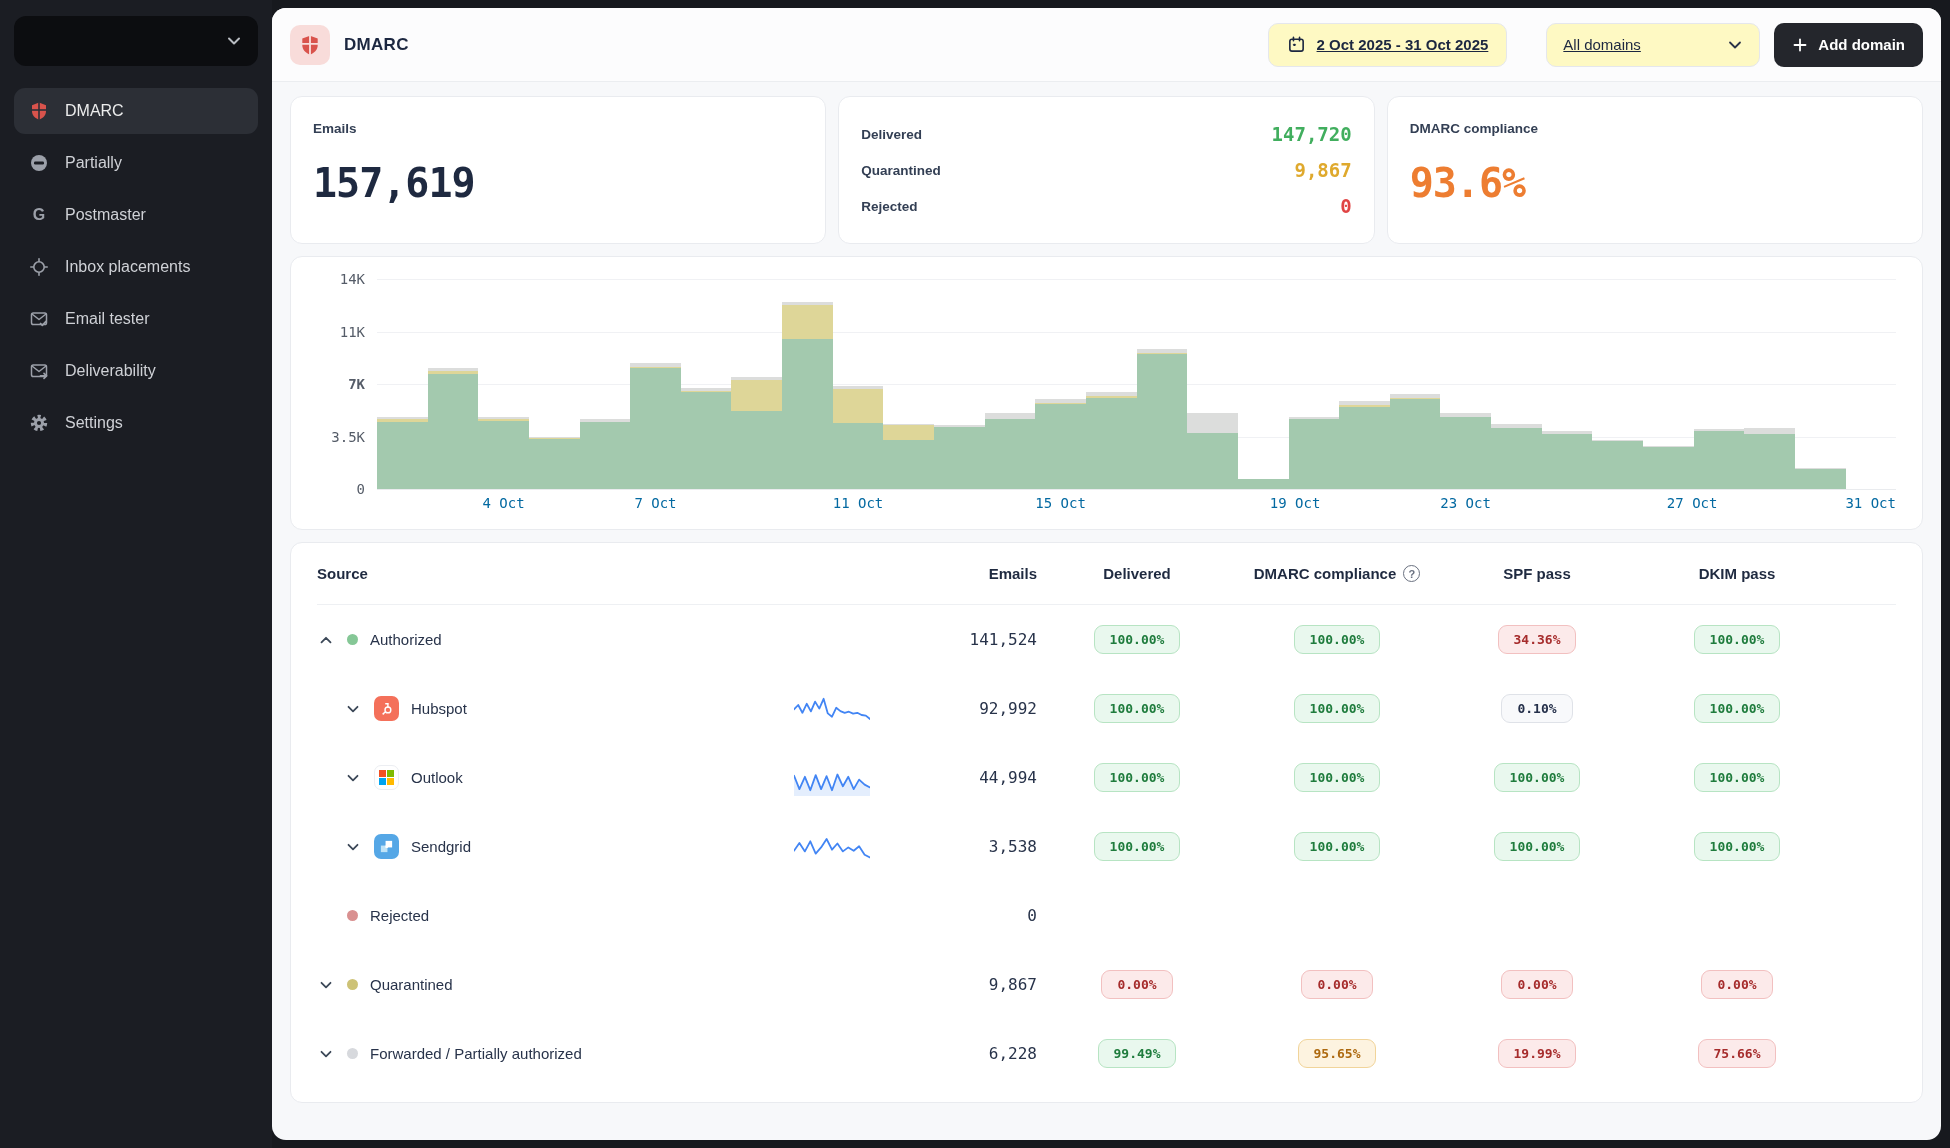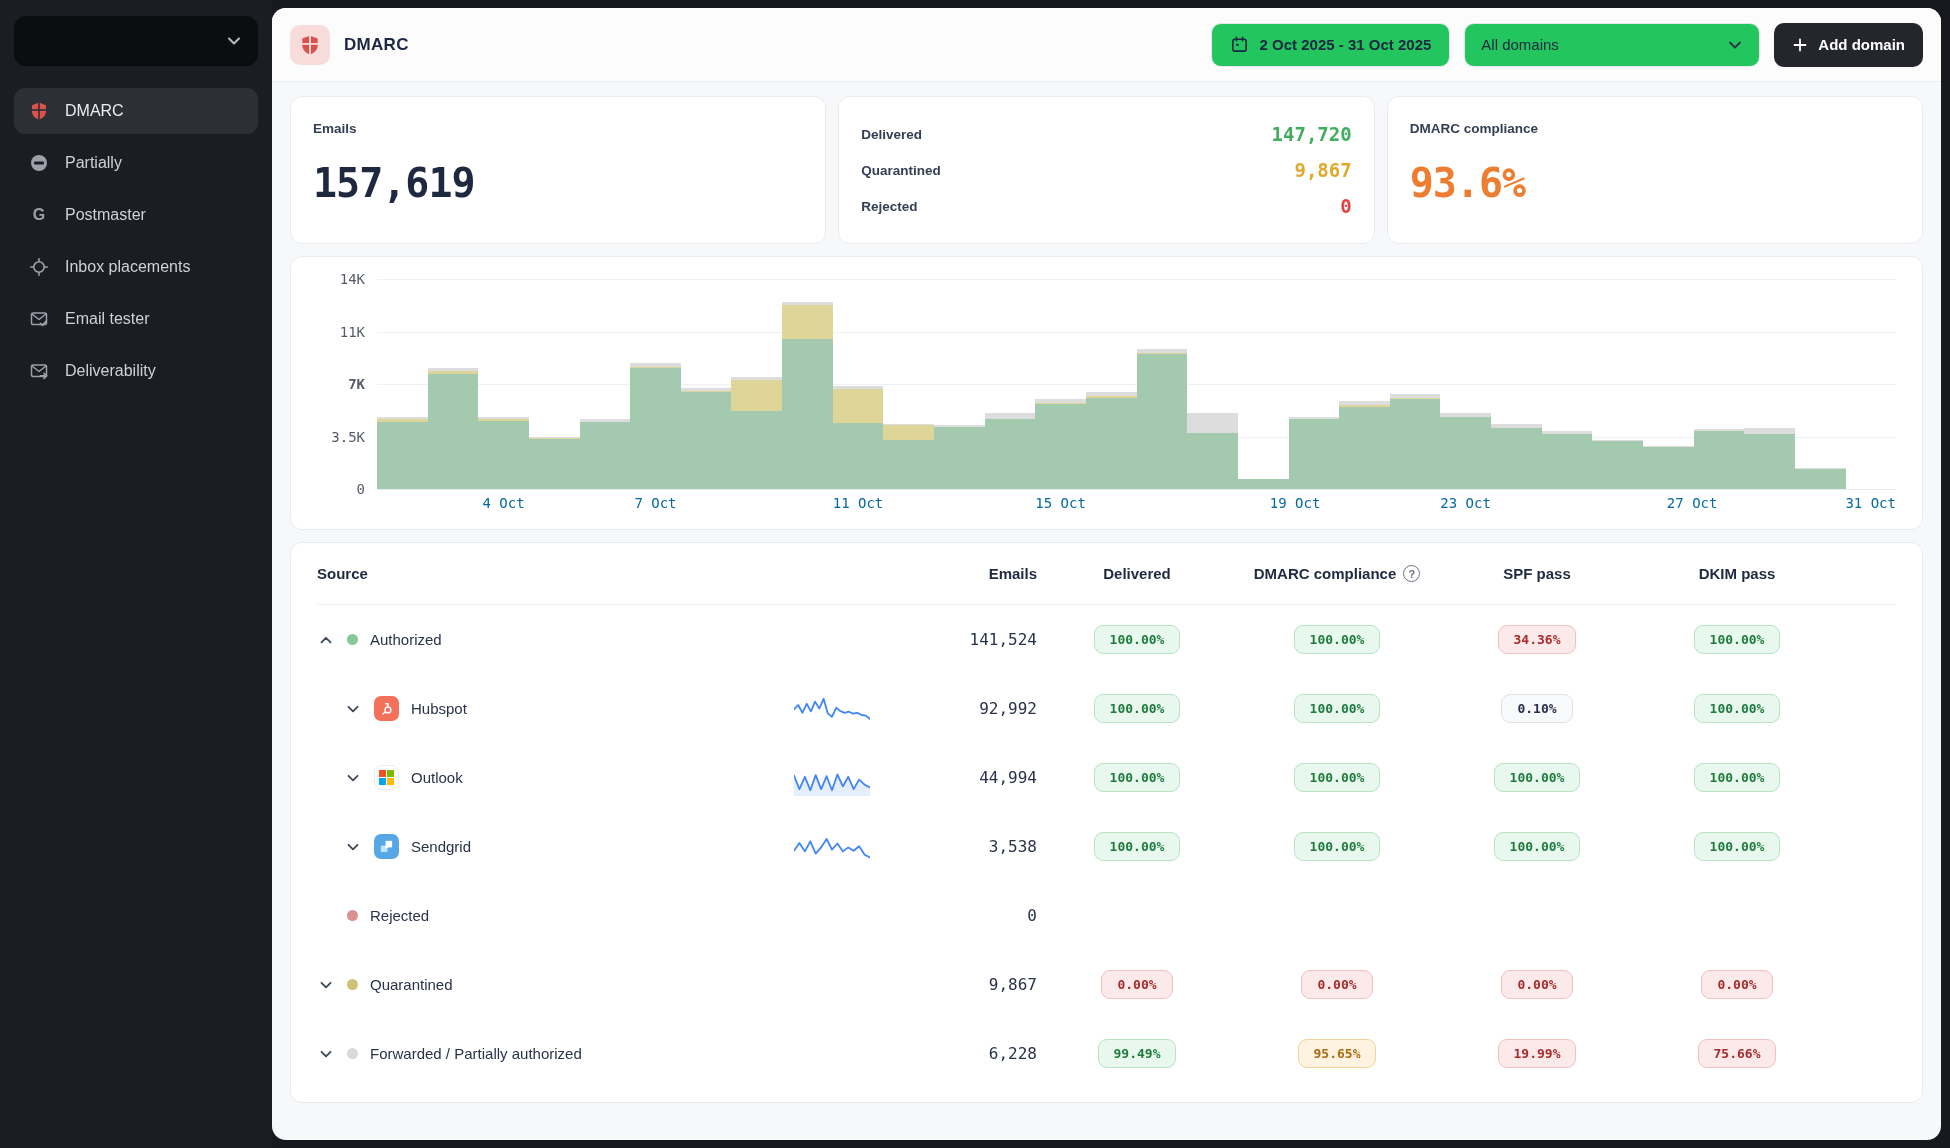--- a/index.html
+++ b/index.html
@@ -47,23 +47,23 @@
   .title-badge {
     width:40px; height:40px; border-radius:10px; background:#f8dcda;
     display:flex; align-items:center; justify-content:center;
   }
   .page-title { font-size:17px; font-weight:700; letter-spacing:.3px; color:#1c2740; }
   .topbar-actions { display:flex; align-items:center; gap:14px; }
   .btn {
     height:44px; border-radius:10px; display:flex; align-items:center;
     font-size:15px; font-weight:600; color:#1c2740; cursor:pointer;
   }
-  .btn-light { background:#22c55e; border:1px solid #e5e7ec; }
+  .btn-light { background:#fef9c3; border:1px solid #e5e7ec;text-decoration:underline; }
   .date-btn { padding:0 18px; gap:11px; }
-  .domain-select { width:296px; padding:0 16px; justify-content:space-between; font-weight:400; }
+  .domain-select { width:214px; padding:0 16px; justify-content:space-between; font-weight:400;margin-left:25px; }
   .btn-dark { background:#24262c; color:#ffffff; padding:0 18px; gap:10px; }
 
   .content { padding:14px 18px 0 18px; }
 
   
   .stats-row { display:flex; gap:12px; }
   .card {
     background:#ffffff; border:1px solid #e9ebef; border-radius:12px;
   }
   .stat-card { flex:1; height:148px; padding:24px 22px; }
@@ -196,20 +196,30 @@
         <span class="side-icon">
           <svg width="20" height="20" viewBox="0 0 20 20" fill="none" stroke="#9ca0a9" stroke-width="1.5" stroke-linecap="round" stroke-linejoin="round">
             <rect x="2.5" y="4" width="15" height="11.5" rx="1.8"></rect>
             <polyline points="3,5 10,10.5 17,5"></polyline>
             <polyline points="11.5,14.8 17.5,14.8" stroke-width="1.7"></polyline>
             <polyline points="15,12.3 17.5,14.8 15,17.3" stroke-width="1.7"></polyline>
           </svg>
         </span>
         <span>Deliverability</span>
       </div>
+      <div class="side-item">
+        <span class="side-icon">
+          <svg width="20" height="20" viewBox="0 0 20 20">
+            <circle cx="10" cy="10" r="6" fill="none" stroke="#9ca0a9" stroke-width="4.4" stroke-dasharray="2.9 2.35"></circle>
+            <circle cx="10" cy="10" r="5" fill="#9ca0a9"></circle>
+            <circle cx="10" cy="10" r="2.1" fill="#1b1d23"></circle>
+          </svg>
+        </span>
+        <span>Settings</span>
+      </div>
     </div>
 </div>
 
 <div class="sheet">
 
   <div class="topbar">
     <div class="title-group">
       <div class="title-badge">
         <svg width="22" height="22" viewBox="0 0 20 20">
           <path d="M10 1.5 L17 4.2 V10 C17 14.2 14.1 17.3 10 18.7 C5.9 17.3 3 14.2 3 10 V4.2 Z" fill="#d9534c"></path>

